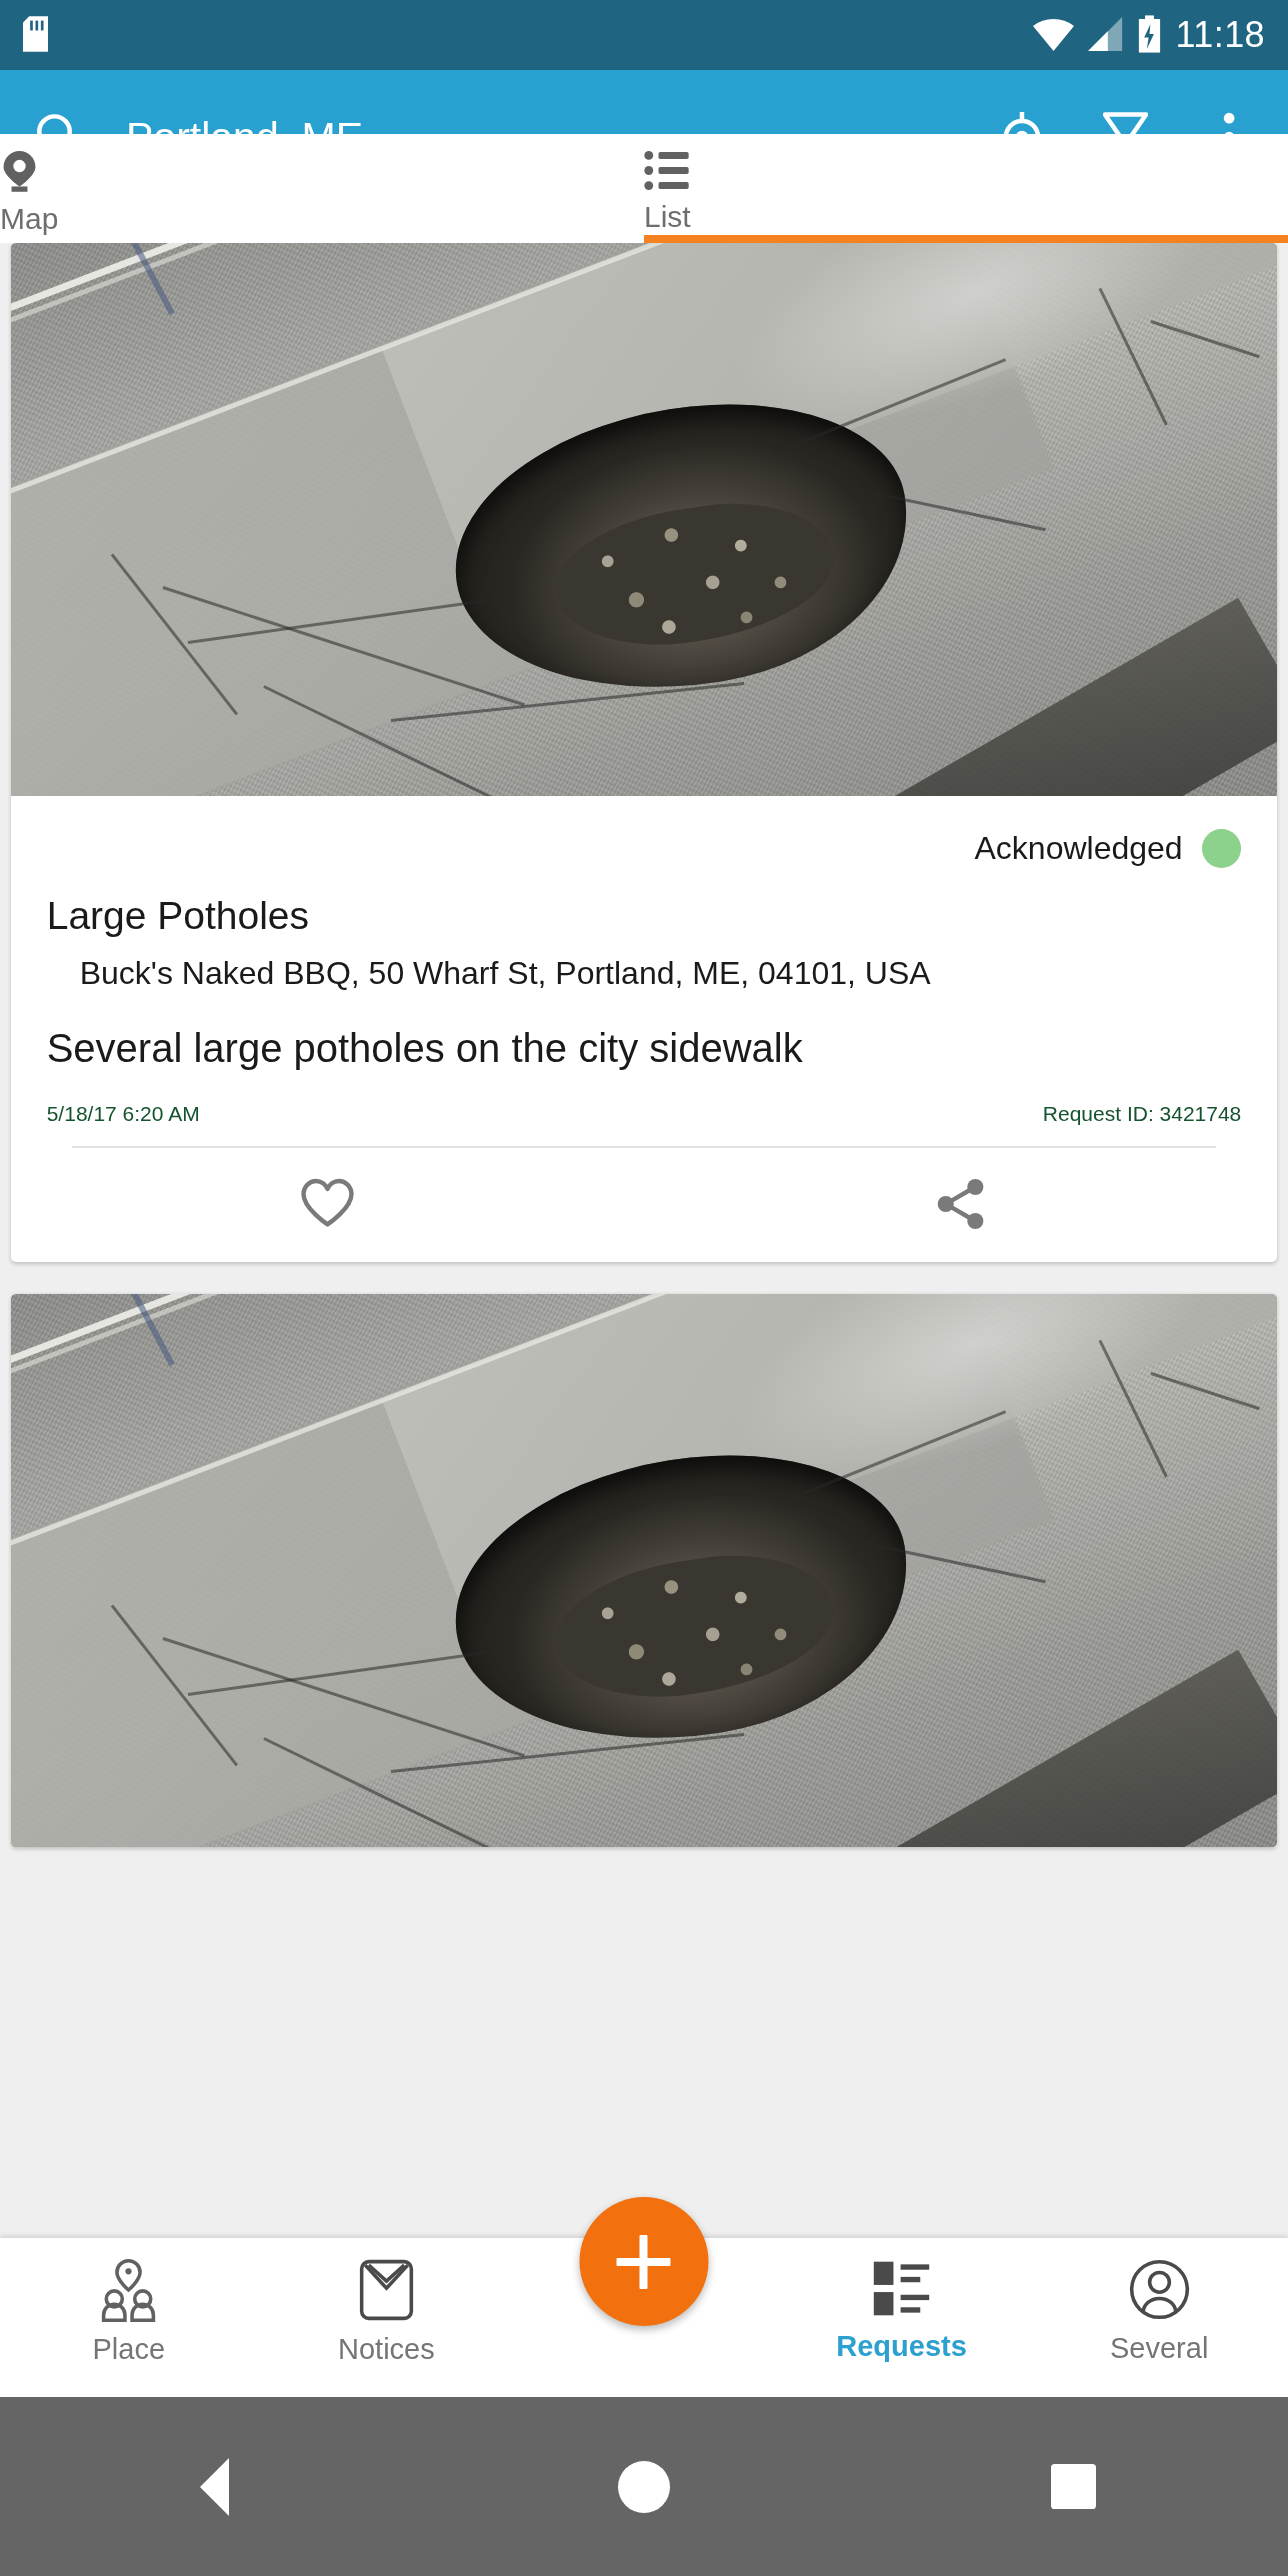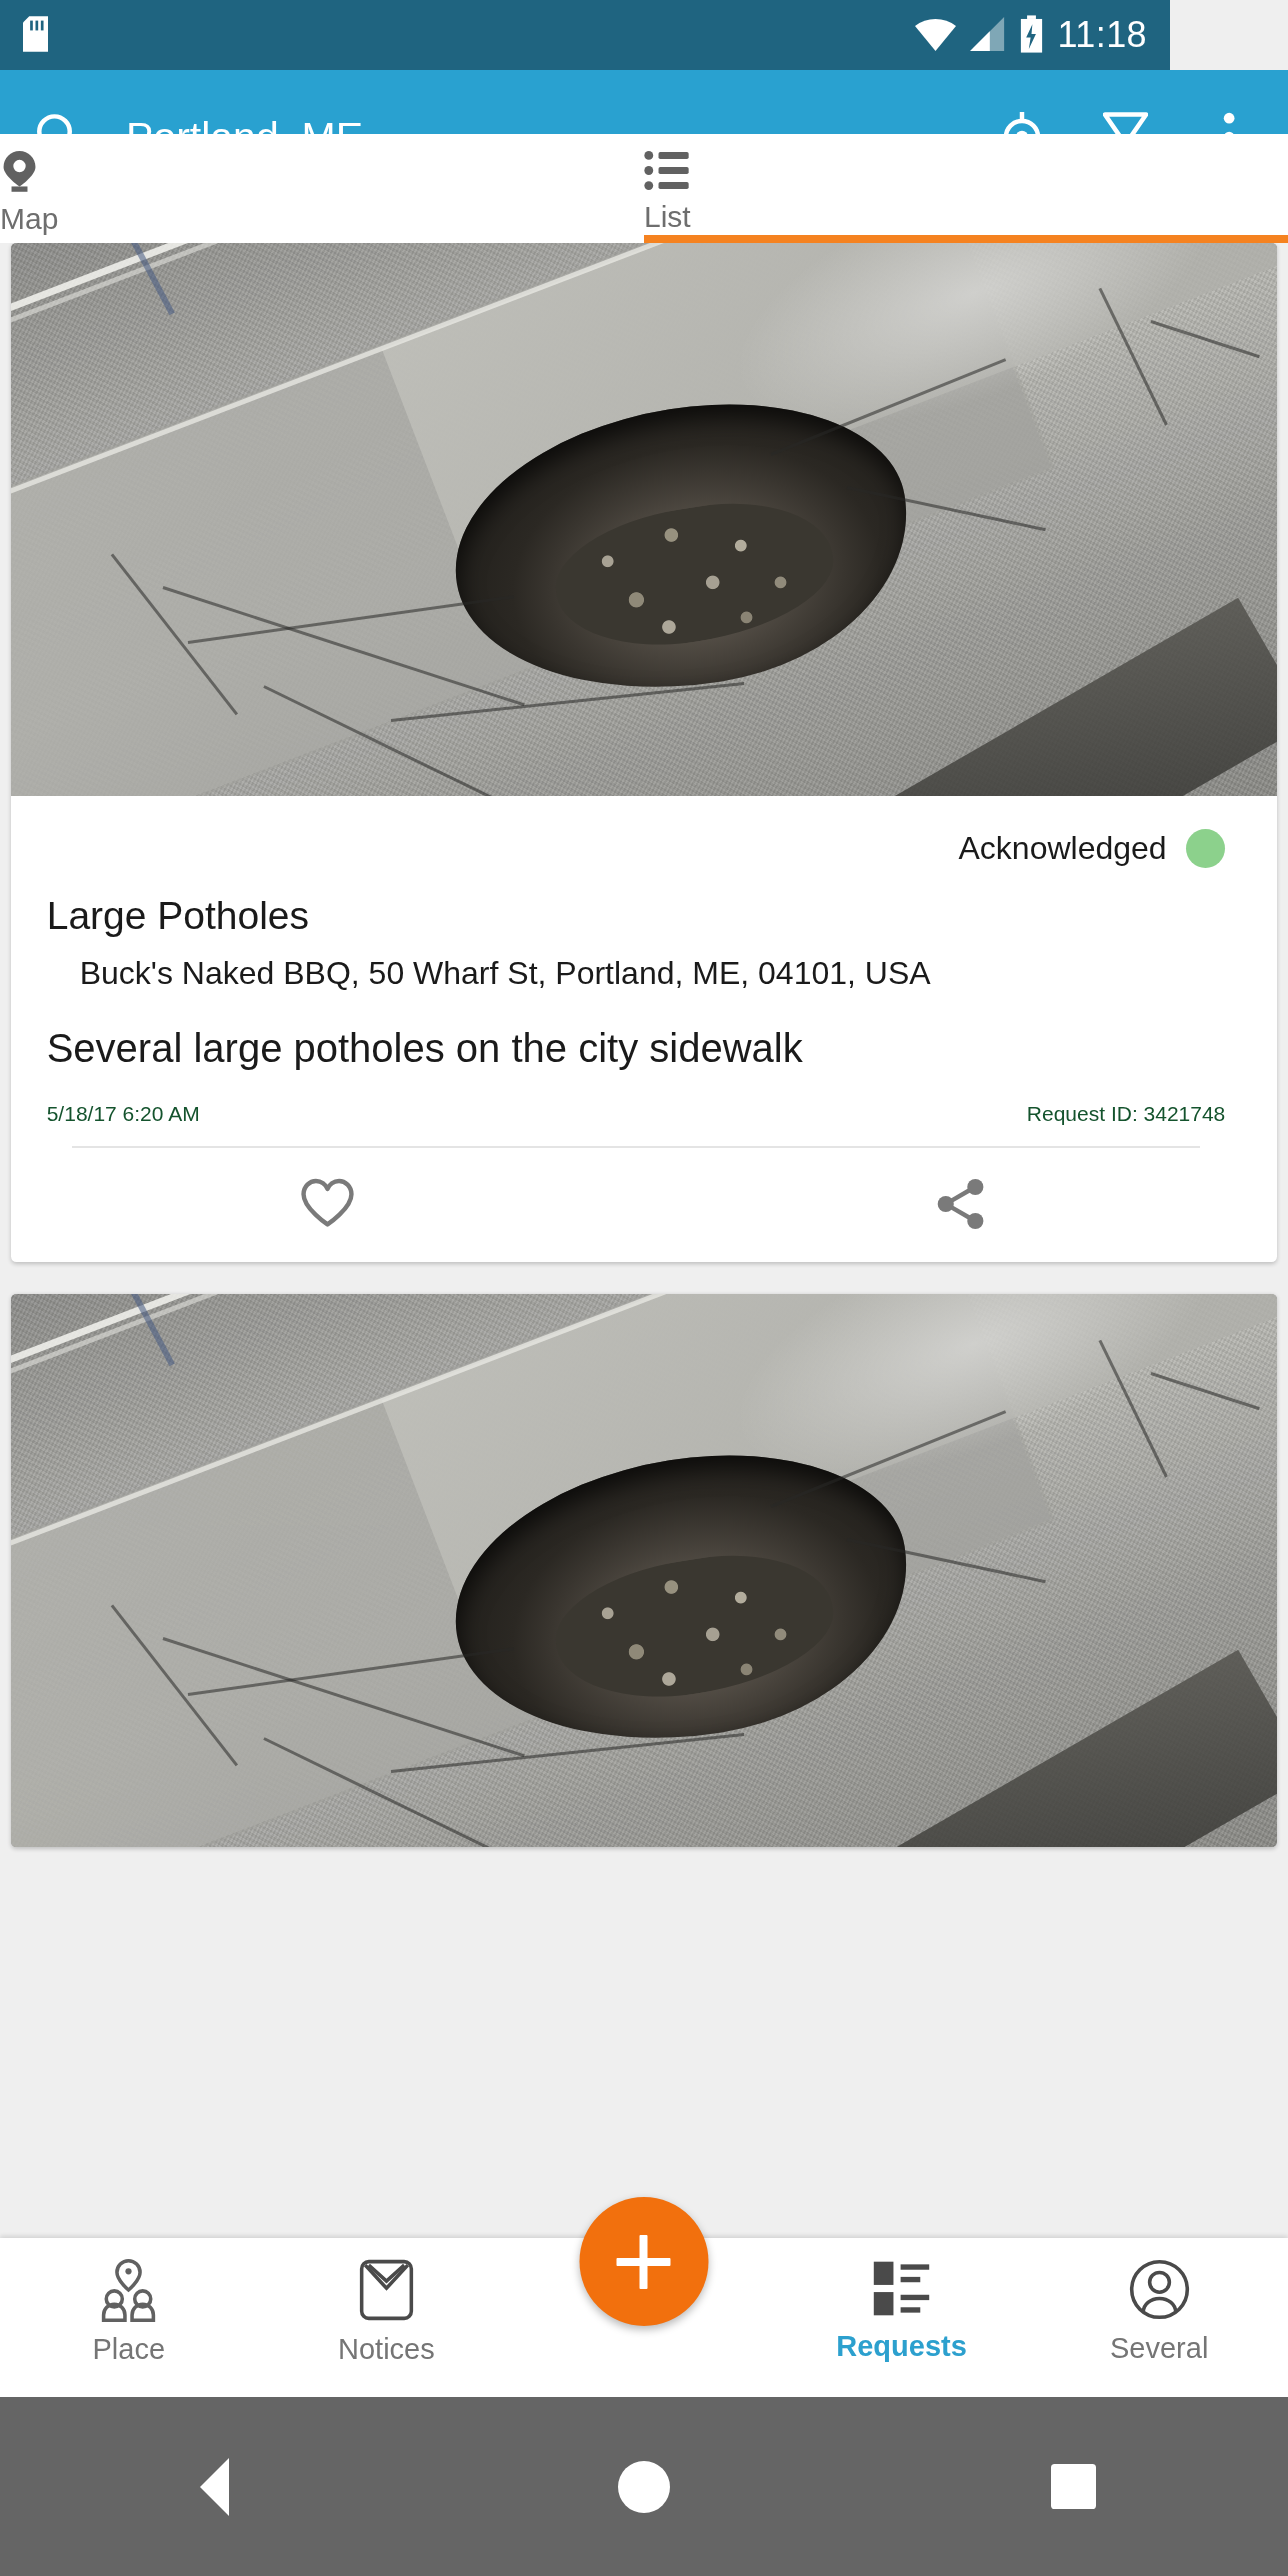--- a/index.html
+++ b/index.html
@@ -6,21 +6,21 @@
   html, body {
     width:1288px; height:2576px;
     background:#EFEFEF;
     font-family:"Liberation Sans", sans-serif;
     overflow:hidden;
   }
   #screen { position:relative; width:1288px; height:2576px; background:#EFEFEF; }
 
   
   .statusbar {
-    position:absolute; top:0; left:0; width:1170px; height:70px;
+    position:absolute; top:0; left:0; width:1288px; height:70px;
     background:#1F6480; display:flex; align-items:center;
     padding:0 23px; color:#FFFFFF;
   }
   .sb-left { display:flex; align-items:center; gap:12.5px; }
   .sb-right { margin-left:auto; display:flex; align-items:center; gap:14.3px; }
   .sb-time { font-size:36px; font-weight:400; letter-spacing:0.4px; line-height:1; }
 
   
   .appbar {
     position:absolute; top:70px; left:0; width:1288px; height:64px;
@@ -142,21 +142,21 @@
     position:absolute; display:block; background:rgba(40,40,38,0.55);
     height:2.7px; transform-origin:left center;
   }
   .photo .shine {
     position:absolute; right:4%; top:-10%; width:40%; height:38%;
     background:radial-gradient(ellipse at center, rgba(255,255,255,0.38), rgba(255,255,255,0) 70%);
     transform:rotate(-21deg);
   }
 
   
-  .card-body { padding:25px 52px 0 36px; }
+  .card-body { padding:25px 36px 0 36px; }
   .status-row { display:flex; align-items:center; justify-content:flex-end; gap:19.7px; height:55px; }
   .status-text { font-size:32px; color:#1A1A1A; }
   .status-dot { width:39px; height:39px; border-radius:50%; flex:0 0 39px; }
 
   .req-title { font-size:39px; color:#1A1A1A; line-height:1.12; margin-top:18px; }
   .req-address { font-size:32px; color:#1A1A1A; line-height:1.2; margin-top:16px;margin-left:33px; }
   .req-desc { font-size:40px; color:#1A1A1A; line-height:1.2; margin-top:32px; }
   .meta-row {
     display:flex; align-items:center; justify-content:space-between;
     margin-top:30px; font-size:21px; color:#14532d;

